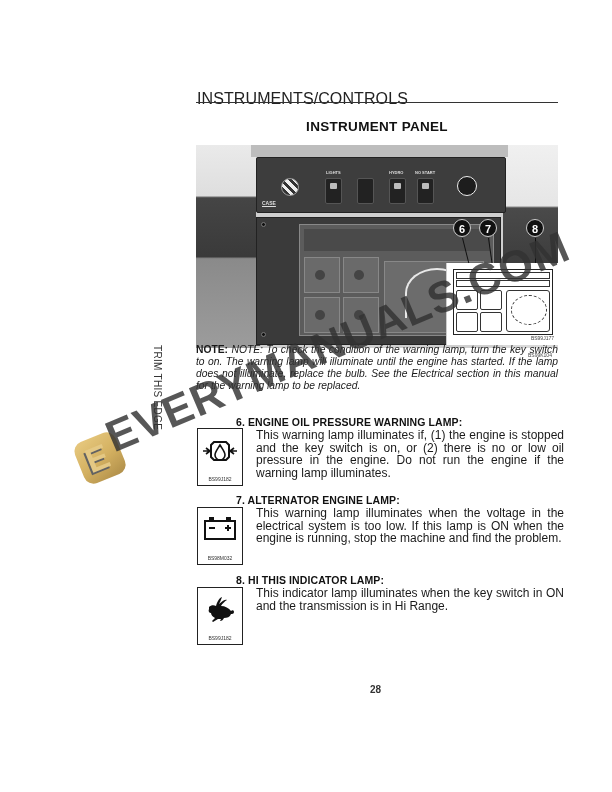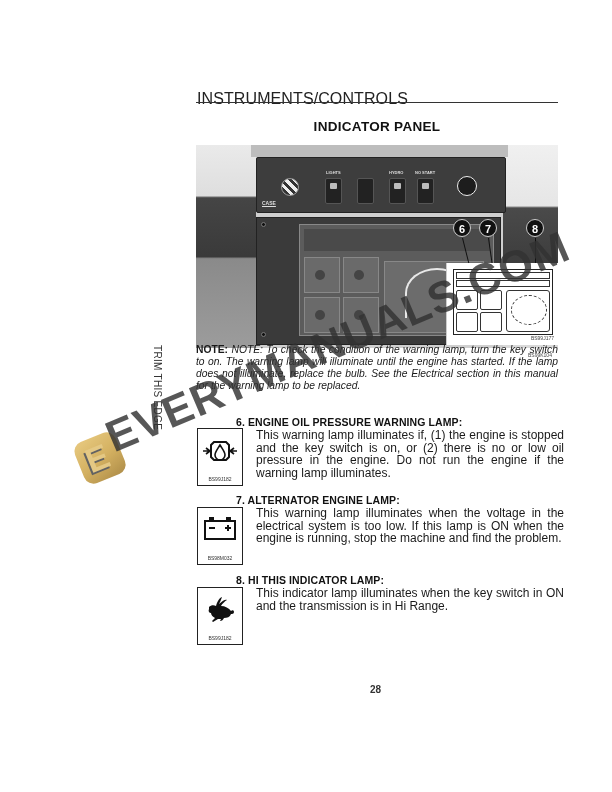--- a/index.html
+++ b/index.html
@@ -134,21 +134,21 @@
     .wm-text {
       position: absolute; left: 118px; top: 412px; font-size: 44px; font-weight: bold; letter-spacing: 1px;
       color: rgba(50,50,50,0.82); transform: rotate(-23deg); transform-origin: left bottom; white-space: nowrap;
     }
   </style>
 </head>
 <body>
 
 <div class="section-header">INSTRUMENTS/CONTROLS</div>
 <div class="section-rule"></div>
-<div class="page-title">INDICATOR PANEL</div>
+<div class="page-title">INSTRUMENT PANEL</div>
 
 <div class="figure">
   <div class="fig-bg-left"></div>
   <div class="fig-bg-right"></div>
   <div class="fig-bg-top"></div>
 
   <div class="switch-panel">
     <div class="sp-knob"></div>
     <div class="sp-case">CASE</div>
     <div class="sp-rocker-label" style="left:69px">LIGHTS</div>

